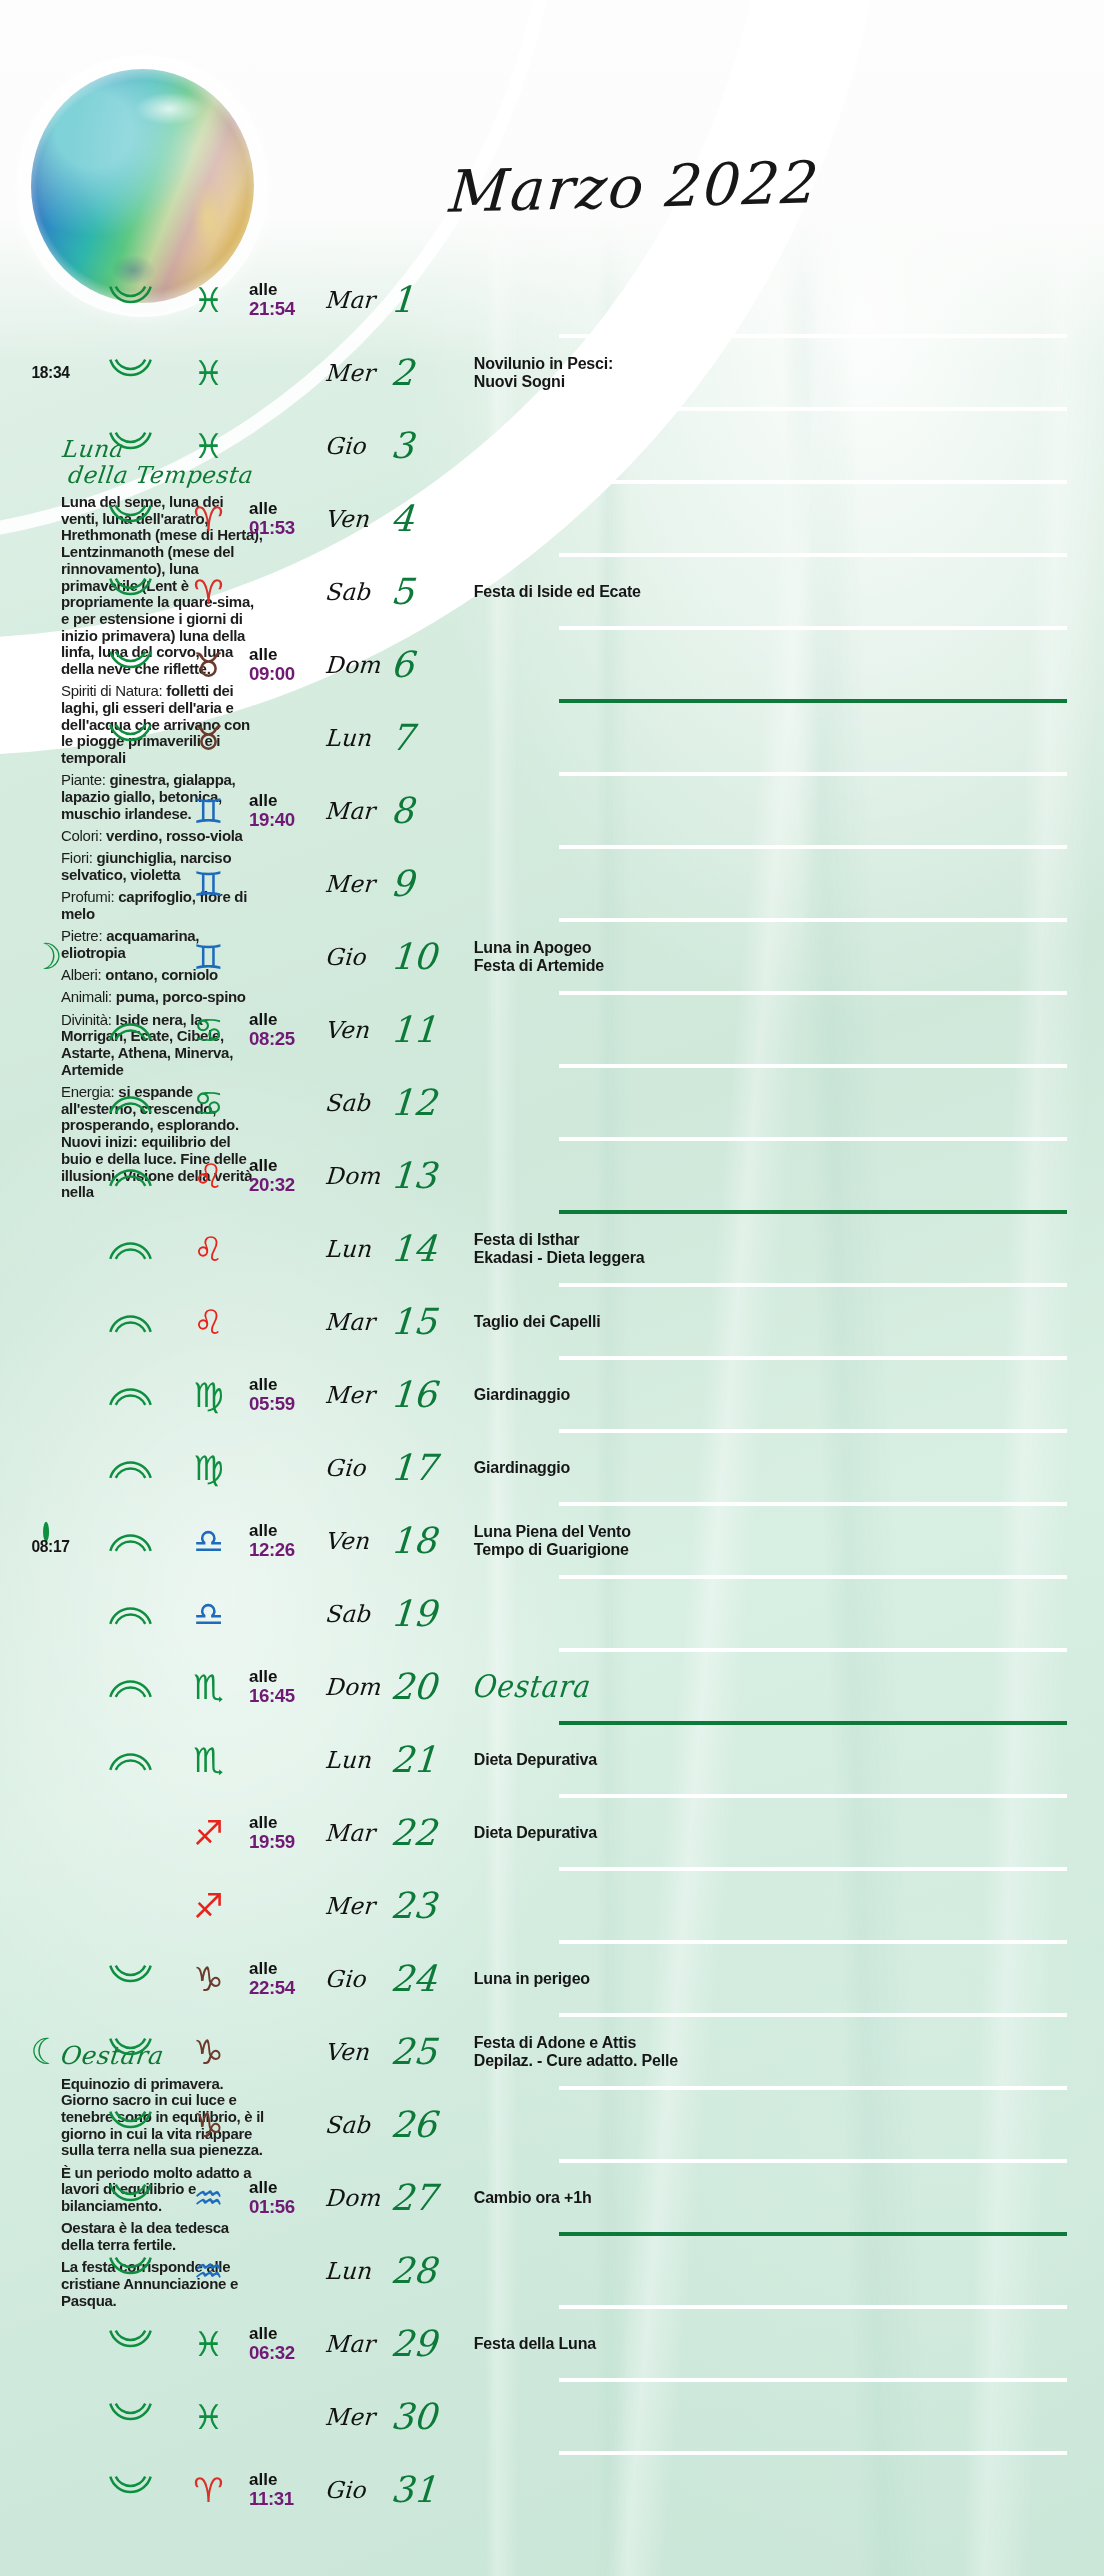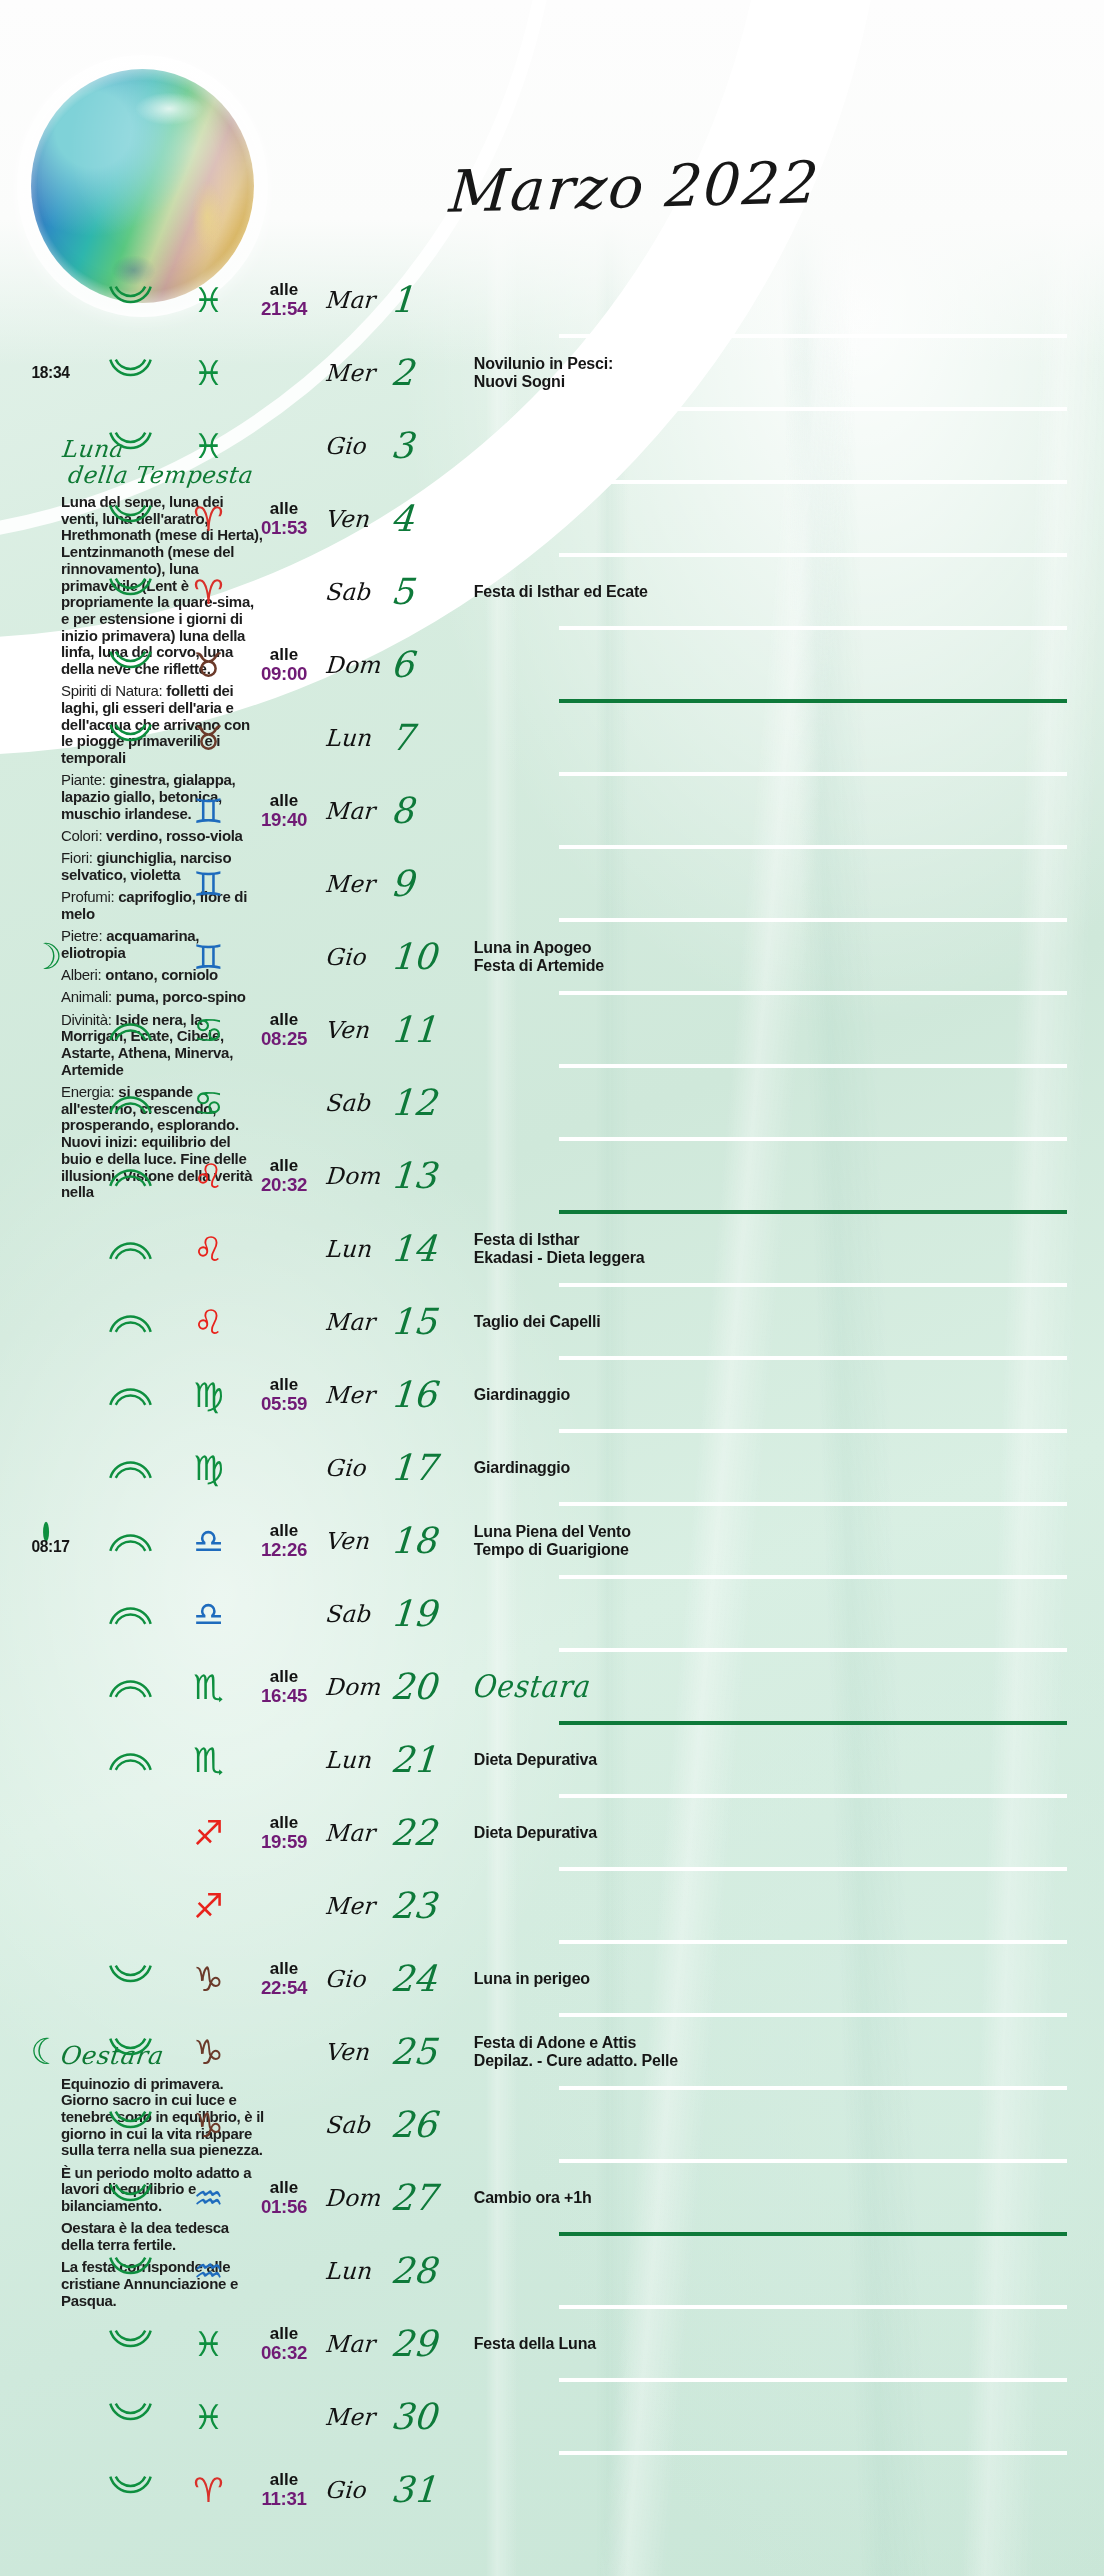--- a/index.html
+++ b/index.html
@@ -138,21 +138,21 @@
   .ring-full { width:28px; height:32px; border-radius:50%; border:3.1px solid #0e8f3f; margin:0 auto; box-sizing:border-box;}
   .cres { font-size:36px; color:#0e8f3f; font-family:"DejaVu Sans", sans-serif; line-height:1; }
 
   .c-moon { width:75px; text-align:center; }
   .moon-arc { display:inline-block; }
   .moon-arc svg { display:block; }
 
   .c-zodiac { width:81px; text-align:center; font-size:34px; line-height:1;
               font-family:"DejaVu Sans", sans-serif; }
 
-  .c-time { width:70px; text-align:center; line-height:1.02; }
+  .c-time { width:70px; line-height:1.02; }
   .c-time .alle { font-size:17px; font-weight:700; color:#121212; font-stretch:condensed; }
   .c-time .hm  { font-size:18.7px; font-weight:700; color:#701a75; letter-spacing:-0.4px; font-stretch:condensed;}
 
   .c-dow {
     width:75px; text-align:left; padding-left:7.8px;
     font-family:"DejaVu Serif", serif; font-style:italic; font-size:23.4px;
     color:#121212; transform:skewX(-6deg);
   }
   .c-day {
     width:72px; text-align:left;
@@ -288,21 +288,21 @@
       <div class="c-phase"></div>
       <div class="c-moon"><span class="moon-arc"><svg width="45" height="26.5" viewBox="0 0 58 34">
             <path d="M3 2 A27 27 0 0 0 55 2" fill="none" stroke="#0e8f3f" stroke-width="3.2"></path>
             <path d="M10 2 A21 21 0 0 0 48 2" fill="none" stroke="#0e8f3f" stroke-width="3.2"></path>
           </svg></span></div>
       <div class="c-zodiac" style="color:#d9302a">♈</div>
       <div class="c-time"></div>
       <div class="c-dow">Sab</div>
       <div class="c-day">5</div>
       <div class="c-note">
-        <div>Festa di Isthar ed Ecate</div>
+        <div>Festa di Iside ed Ecate</div>
       </div>
     </div>
     <div class="row">
       <div class="sep"></div>
       <div class="c-phase"></div>
       <div class="c-moon"><span class="moon-arc"><svg width="45" height="26.5" viewBox="0 0 58 34">
             <path d="M3 2 A27 27 0 0 0 55 2" fill="none" stroke="#0e8f3f" stroke-width="3.2"></path>
             <path d="M10 2 A21 21 0 0 0 48 2" fill="none" stroke="#0e8f3f" stroke-width="3.2"></path>
           </svg></span></div>
       <div class="c-zodiac" style="color:#6b3a2a">♉</div>

